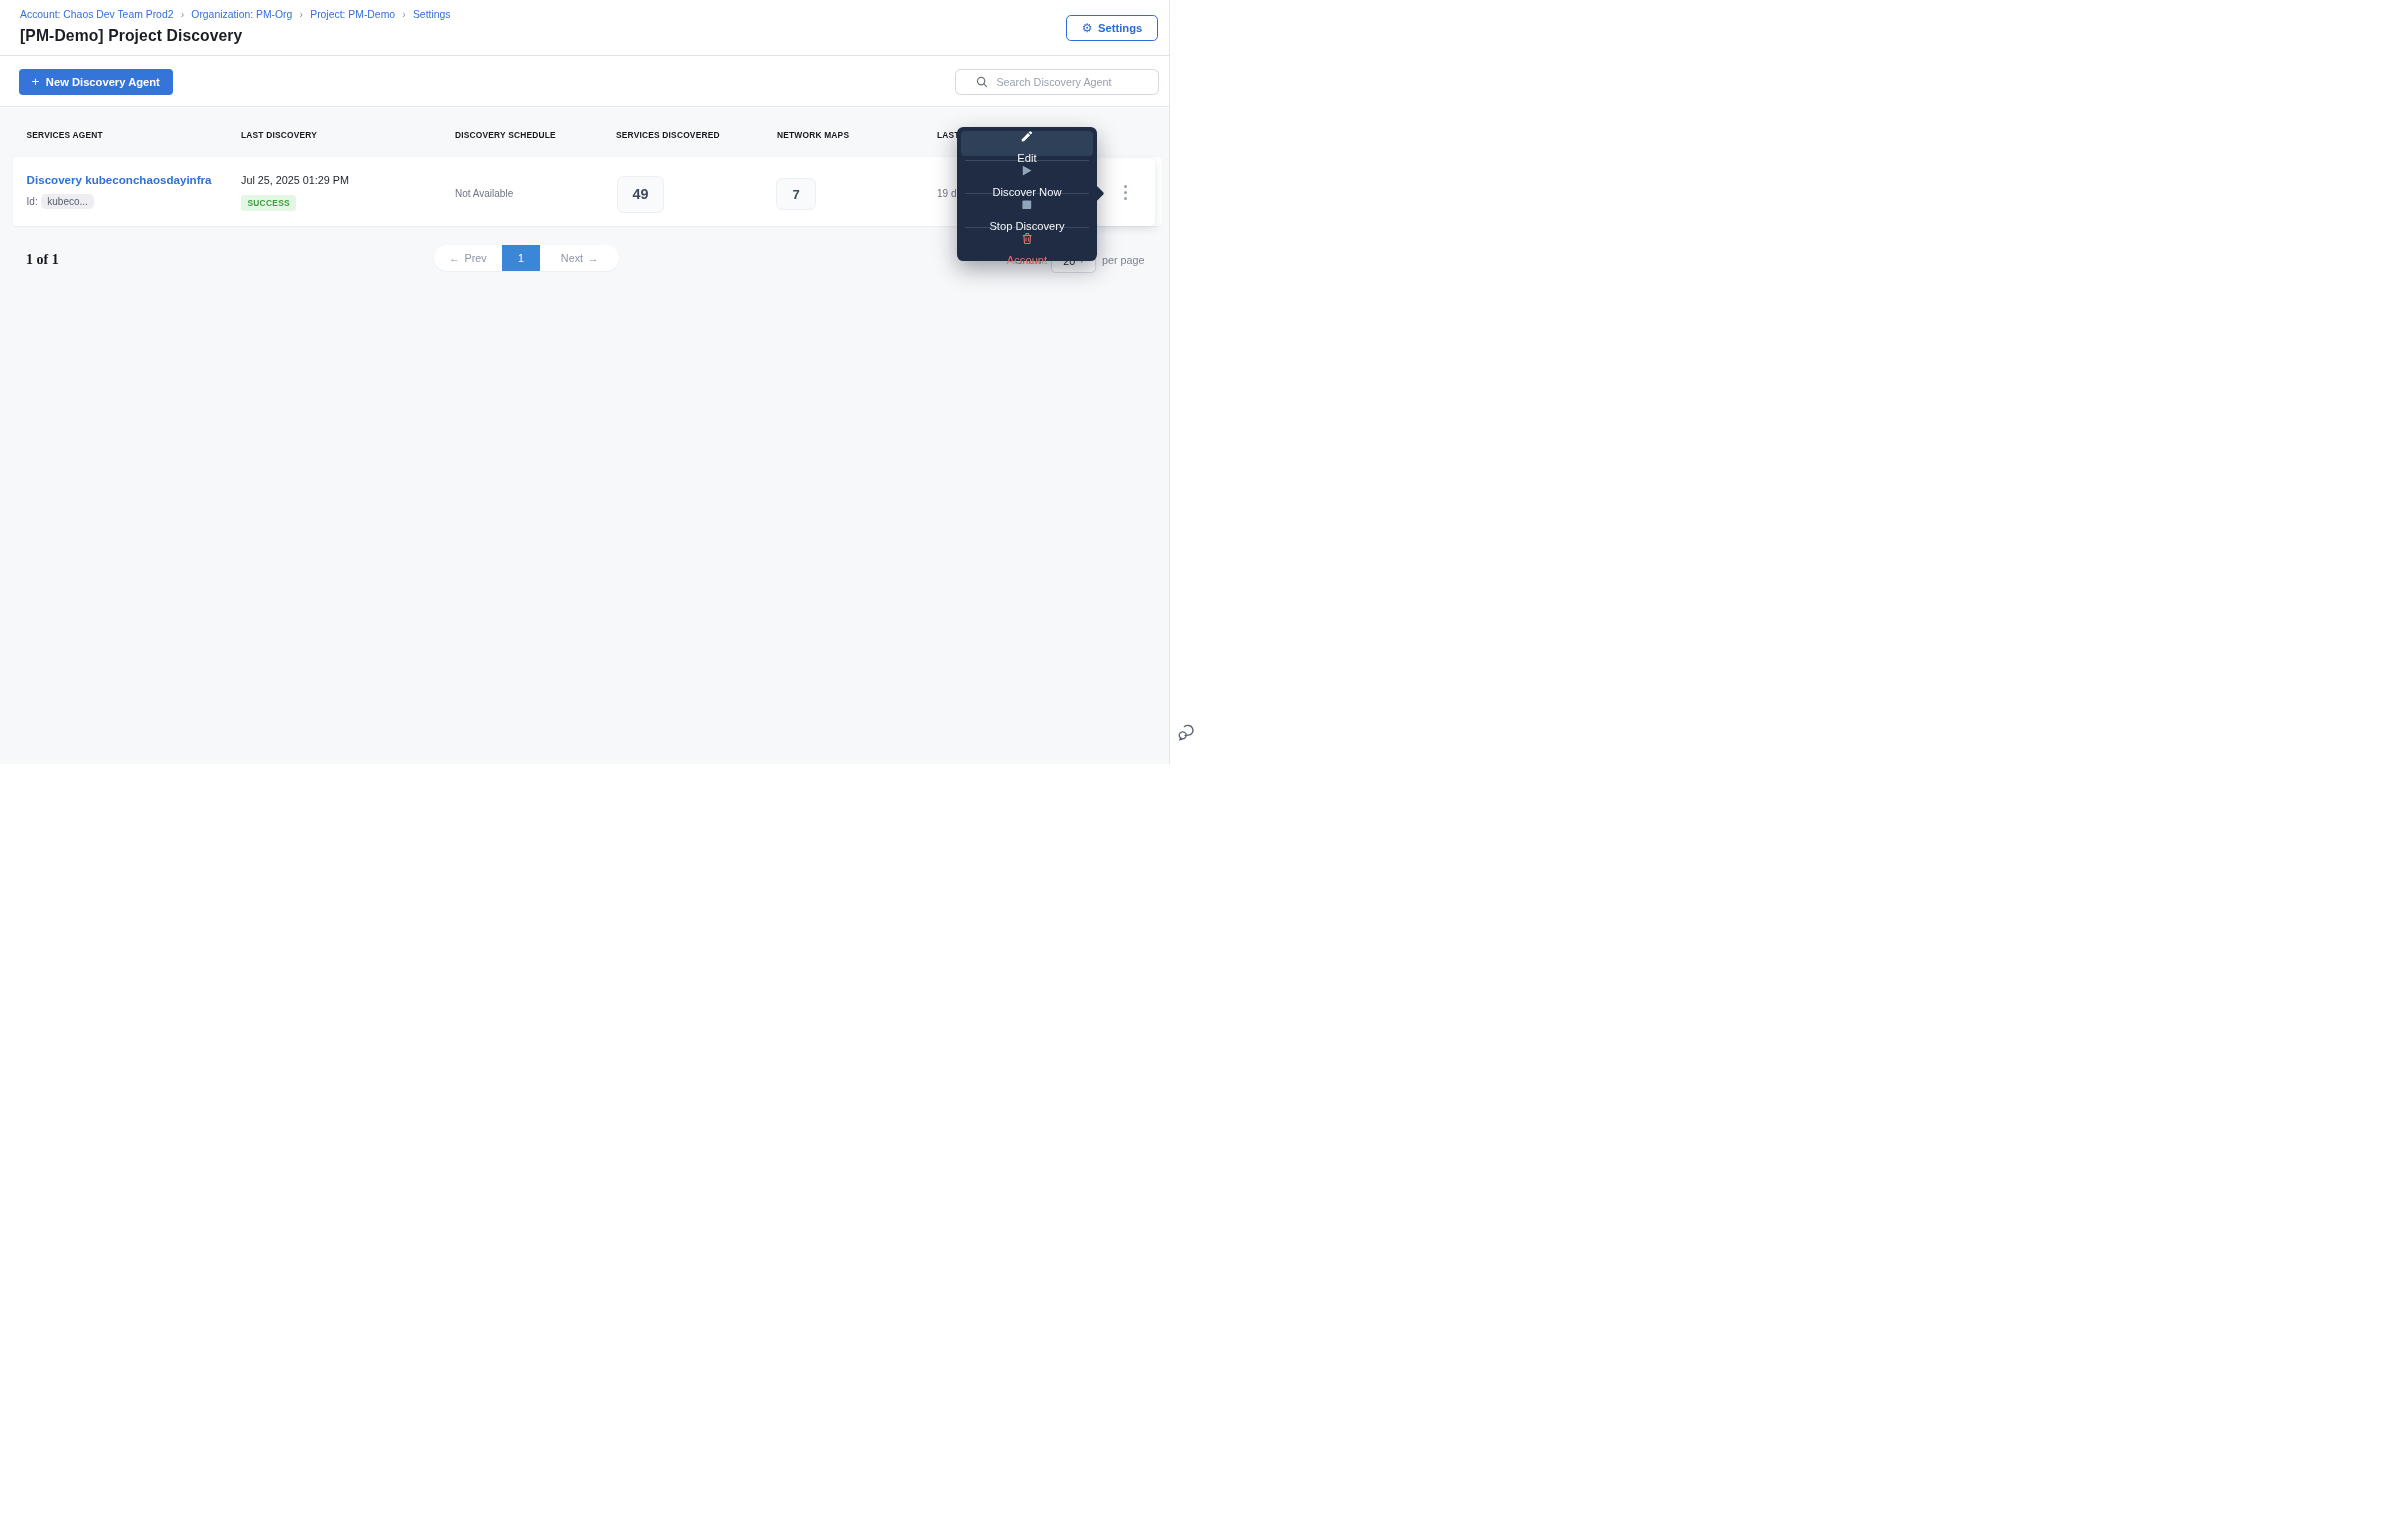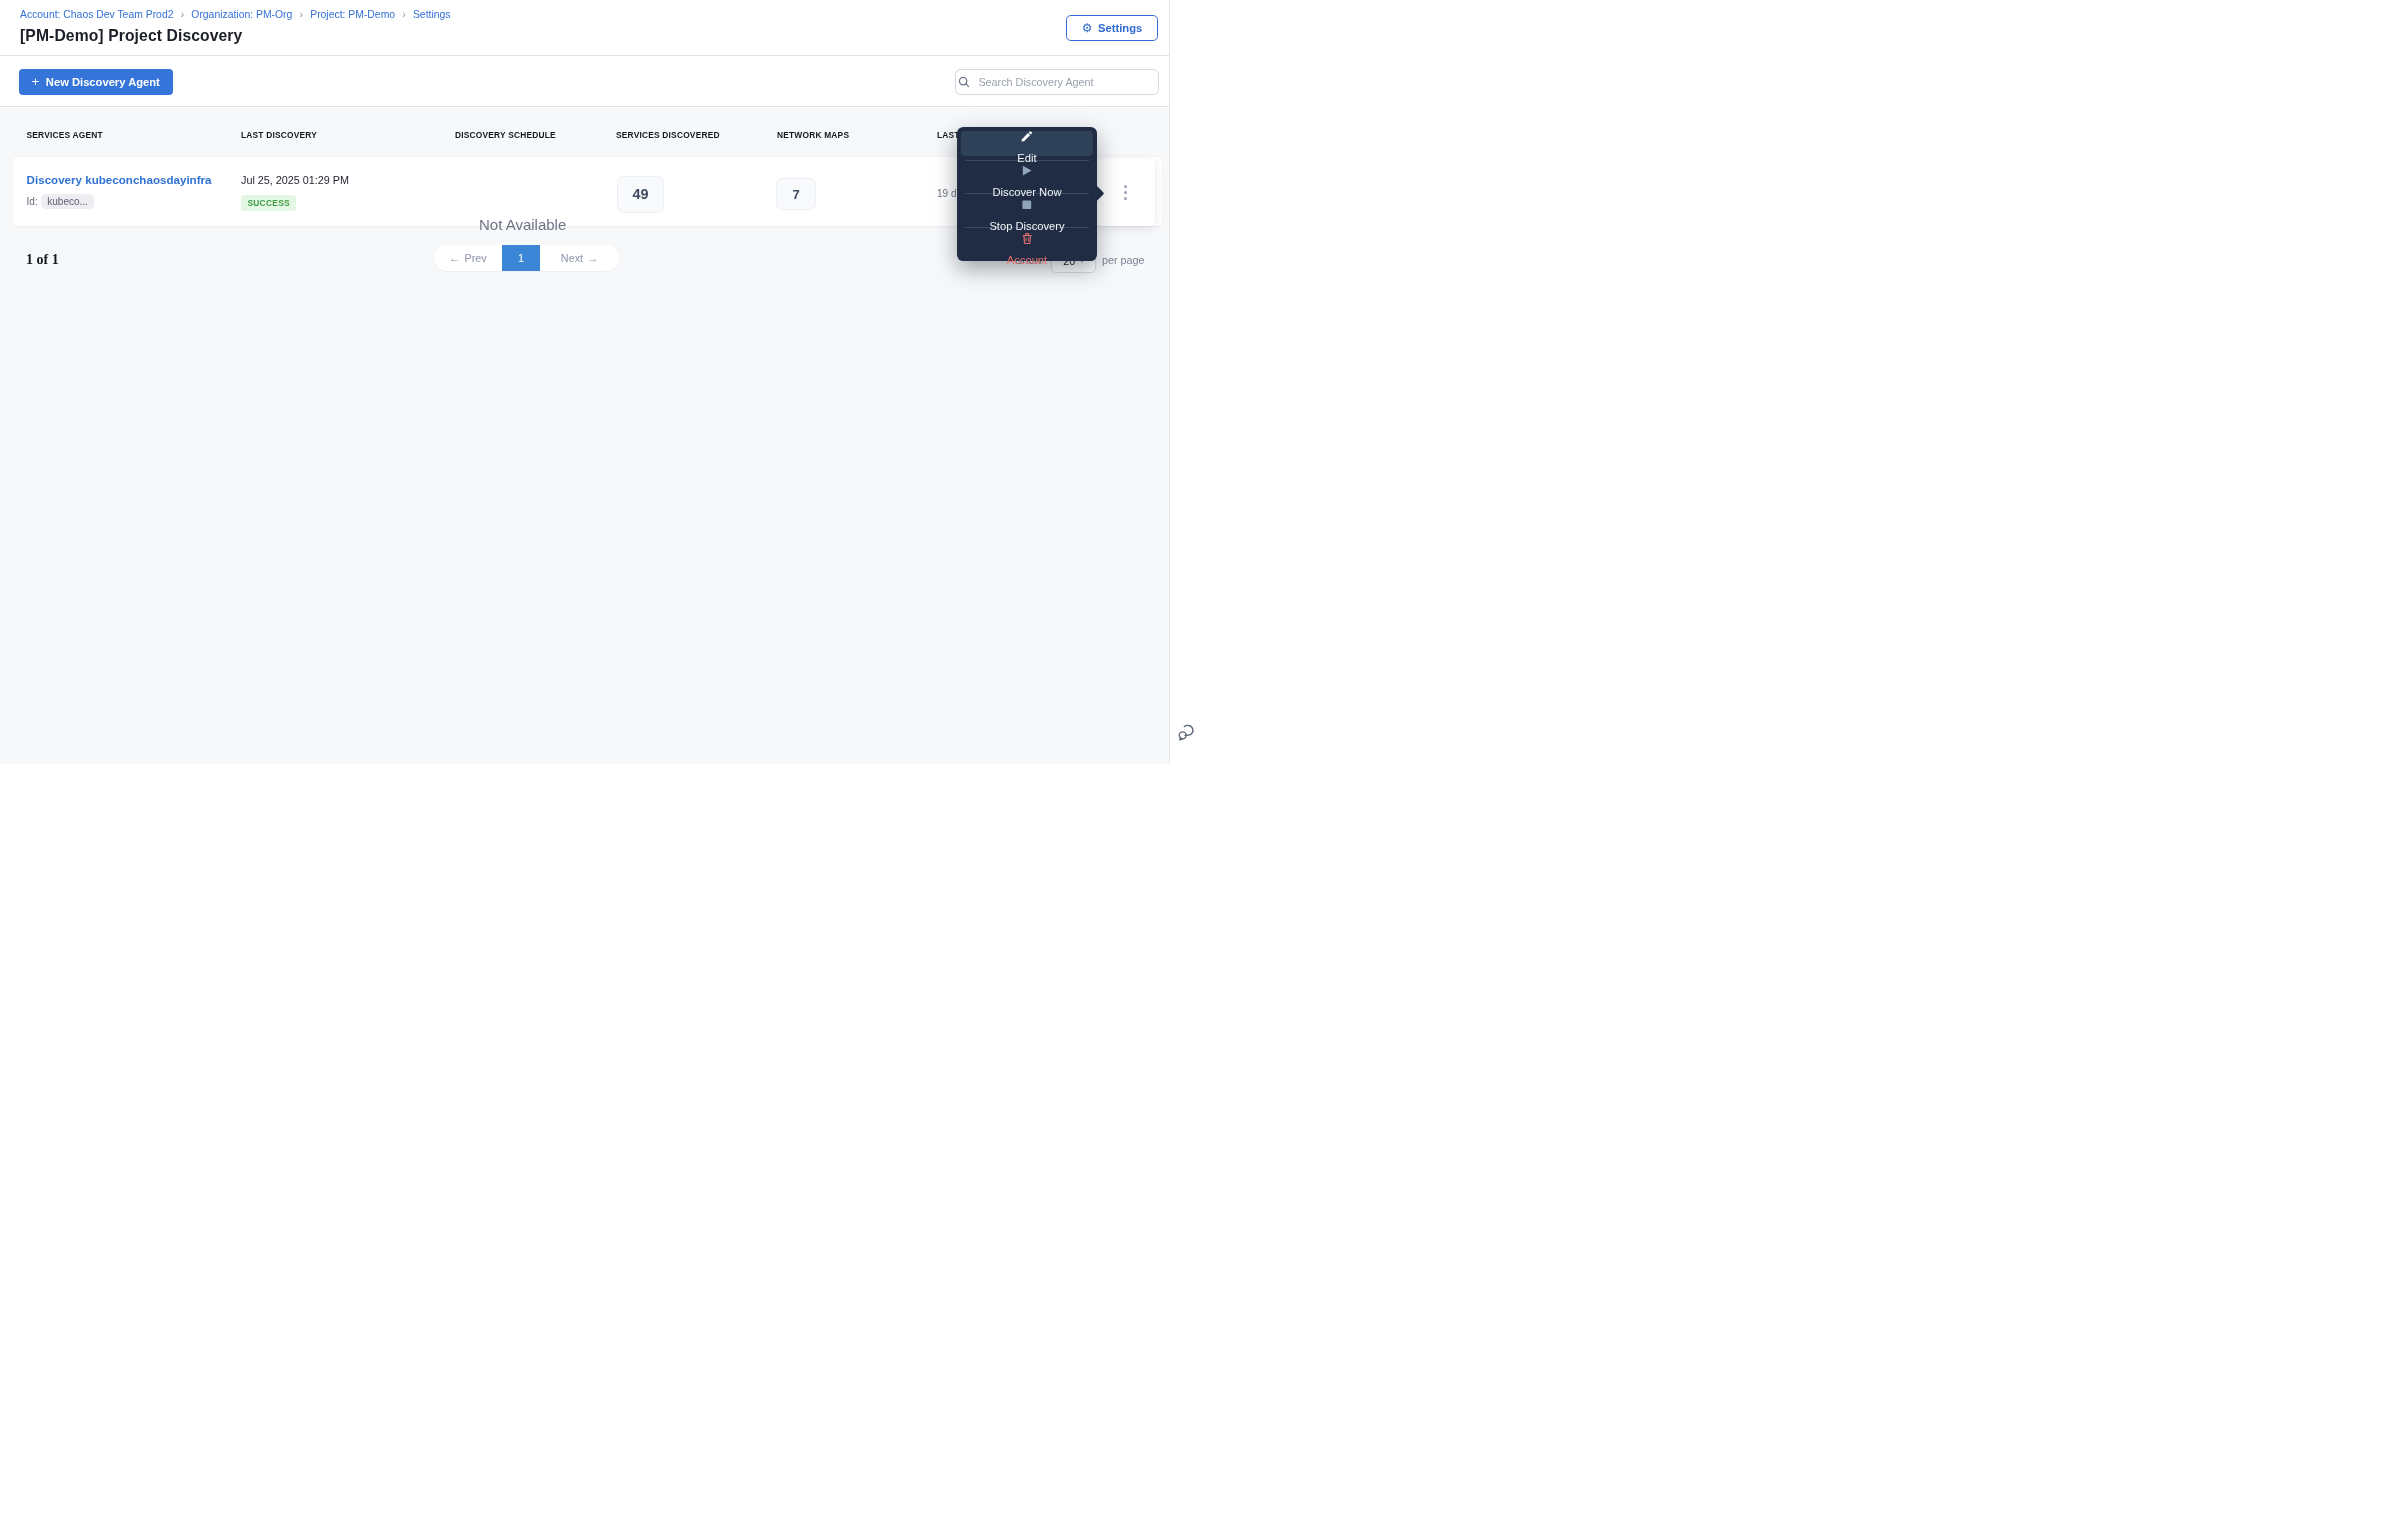--- a/index.html
+++ b/index.html
@@ -13,36 +13,36 @@
   .crumb { color:#3470d6; cursor:pointer; }
   .crumb-sep { color:#8a93a5; font-size:10.4px; }
   .page-title { position:absolute; left:20px; top:27px; font-size:15.7px; font-weight:800; color:#1b1e26; letter-spacing:0.1px; }
   .settings-btn { position:absolute; left:1066px; top:15.2px; width:92px; height:26px; border:1.3px solid #2e6bd3; border-radius:4.8px; background:#ffffff; color:#2e6bd3; font-weight:700; font-size:11.2px; display:flex; align-items:center; justify-content:center; gap:5.6px; cursor:pointer; }
   .gear-glyph { font-size:12px; line-height:1; font-weight:400; }
 
   
   .toolbar-band { position:absolute; left:0; top:56px; width:1169px; height:51px; background:#ffffff; border-bottom:0.8px solid #e3e5eb; }
   .new-agent-btn { position:absolute; left:18.5px; top:13px; height:26px; padding:0 13px; background:#3575d9; border:none; border-radius:4px; color:#ffffff; font-weight:700; font-size:11.2px; display:flex; align-items:center; gap:6.4px; cursor:pointer; }
   .plus-glyph { font-size:13.6px; font-weight:400; line-height:1; margin-top:-0.8px; }
-  .search-box { position:absolute; left:955px; top:13px; width:204px; height:26px; background:#ffffff; border:0.8px solid #d3d7e0; border-radius:5.6px; display:flex; align-items:center; padding:0 2px; gap:6.4px; }
+  .search-box { position:absolute; left:955px; top:13px; width:204px; height:26px; background:#ffffff; border:0.8px solid #d3d7e0; border-radius:5.6px; display:flex; align-items:center; padding:0 20px; gap:6.4px; }
   .search-box input { border:none; outline:none; flex:1; font-size:10.8px; color:#2a2e38; font-family:"Liberation Sans", sans-serif; background:transparent; }
   .search-box input::placeholder { color:#9aa1ae; }
 
   
   .content { position:absolute; left:0; top:108px; width:1169px; height:657px; background:#f7f8fa; }
 
   .col-head { position:absolute; top:21.7px; font-size:8.4px; font-weight:700; color:#15181e; letter-spacing:0.2px; white-space:nowrap; }
 
   .row-card { position:absolute; left:13px; top:49px; width:1149px; height:69px; background:#ffffff; border-radius:4px; box-shadow:0 0.8px 1.6px rgba(25,30,45,0.05); }
   .agent-name { position:absolute; left:13.6px; top:16px; font-size:11.6px; font-weight:700; color:#2f72d2; cursor:pointer; }
   .agent-id-line { position:absolute; left:13.6px; top:37px; display:flex; align-items:center; gap:3.2px; font-size:10px; color:#646b7a; }
   .id-chip { background:#ededf2; color:#5d6170; border-radius:4.8px; padding:2px 6.4px; font-size:10px; }
   .cell-date { position:absolute; left:228px; top:17px; font-size:10.8px; font-weight:500; color:#1e222b; }
   .status-badge { position:absolute; left:228px; top:38px; background:#e4f6e4; color:#3f9c44; font-size:8.4px; font-weight:700; letter-spacing:0.3px; padding:3.2px 6.4px; border-radius:3.2px; }
-  .cell-schedule { position:absolute; left:466px; top:30.5px; font-size:15px; color:#6f7484;margin-top:28px; }
+  .cell-schedule { position:absolute; left:442px; top:30.5px; font-size:10px; color:#6f7484; }
   .count-box { position:absolute; background:#f9fafc; border:0.8px solid #edeff4; border-radius:6.4px; display:flex; align-items:center; justify-content:center; color:#3f4a5f; font-weight:600; }
   .count-services { left:604px; top:18.5px; width:47px; height:37px; font-size:14.4px; }
   .count-maps { left:763px; top:21px; width:40px; height:32px; font-size:13px; }
   .cell-last { position:absolute; left:924px; top:30.5px; font-size:10px; color:#6f7484; white-space:nowrap; }
 
   
   .kebab-card { position:absolute; left:1096px; top:51px; width:59px; height:67px; background:#ffffff; border-radius:4.8px; box-shadow:0 2.4px 8px rgba(31,46,66,0.12); z-index:5; display:flex; align-items:center; justify-content:center; cursor:pointer; }
   .kebab-dots { display:flex; flex-direction:column; gap:3.2px; }
   .kebab-dots i { width:3.2px; height:3.2px; border-radius:50%; background:#9aa0b6; }
 

